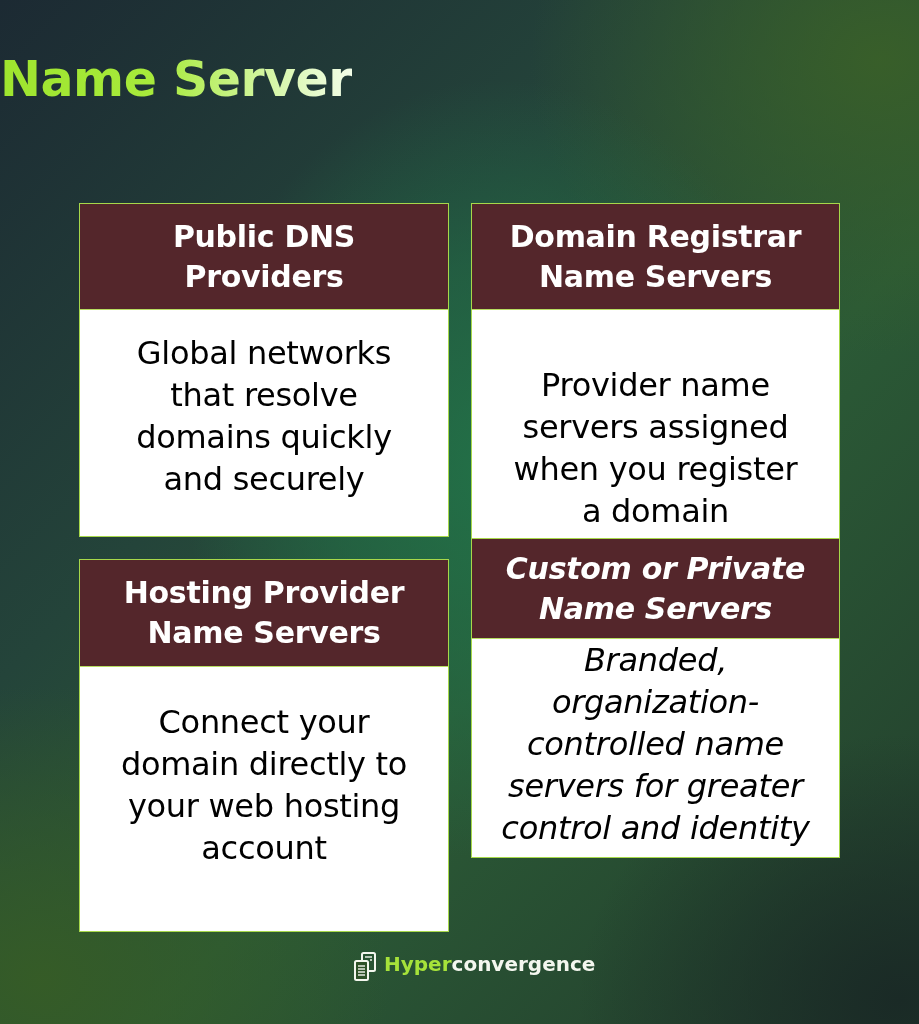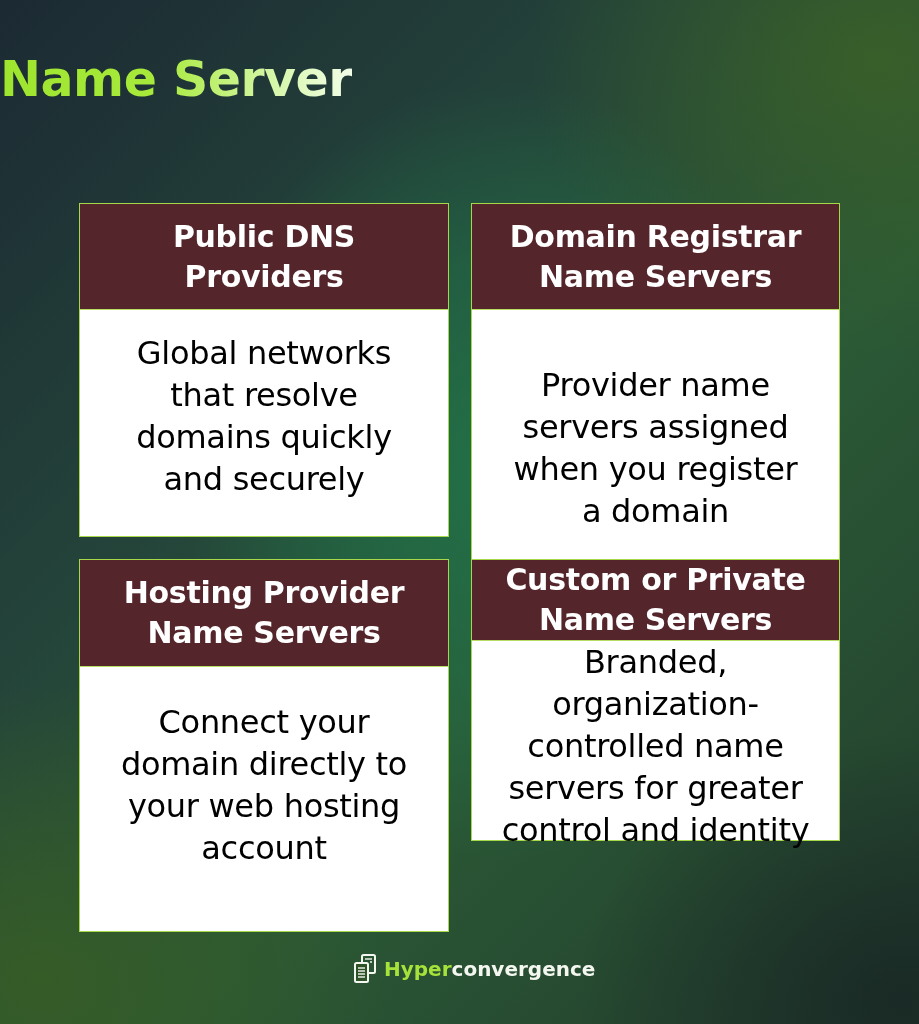--- a/index.html
+++ b/index.html
@@ -37,29 +37,29 @@
     }
     .card-body {
       flex: 1; color: #000000; font-size: 32px; line-height: 42px;
       text-align: center; display: flex; align-items: center; justify-content: center;
       padding: 0 16px; box-sizing: border-box; letter-spacing: -0.3px;
     }
     .card-body p { margin: 0; white-space: pre-line; }
     .c1 { left: 79px; top: 203px; width: 370px; height: 334px; }
     .c2 { left: 471px; top: 203px; width: 369px; height: 398px; }
     .c3 { left: 79px; top: 559px; width: 370px; height: 373px; }
-    .c4 { left: 471px; top: 559px; width: 369px; height: 282px; }
+    .c4 { left: 471px; top: 538px; width: 369px; height: 320px; font-style: italic; }
     .c1 .card-head, .c2 .card-head { height: 106px; }
     .c3 .card-head, .c4 .card-head { height: 107px; }
     .c1 .card-body, .c2 .card-body { padding-bottom: 14px; }
     .c3 .card-body { padding-bottom: 28px; }
     .c4 .card-body { padding-bottom: 8px; border-radius: 18px; }
     .brand {
       position: absolute; left: 352px; top: 952px; height: 34px;
-      display: flex; align-items: center; gap: 6px;
+      display: flex; align-items: flex-start; gap: 6px;
       font-weight: bold; font-size: 20px;
     }
     .brand .icon { width: 26px; height: 30px; display: inline-block; }
     .brand .hyper { color: #a6e23a; }
     .brand .conv { color: #f4f7ef; }
   </style>
 </head>
 <body>
 
 <div class="title">

